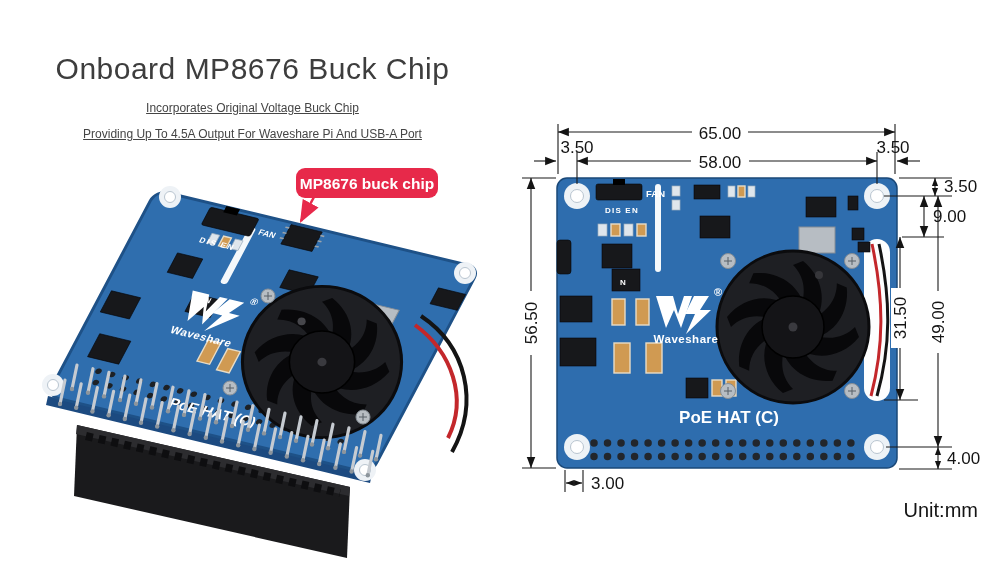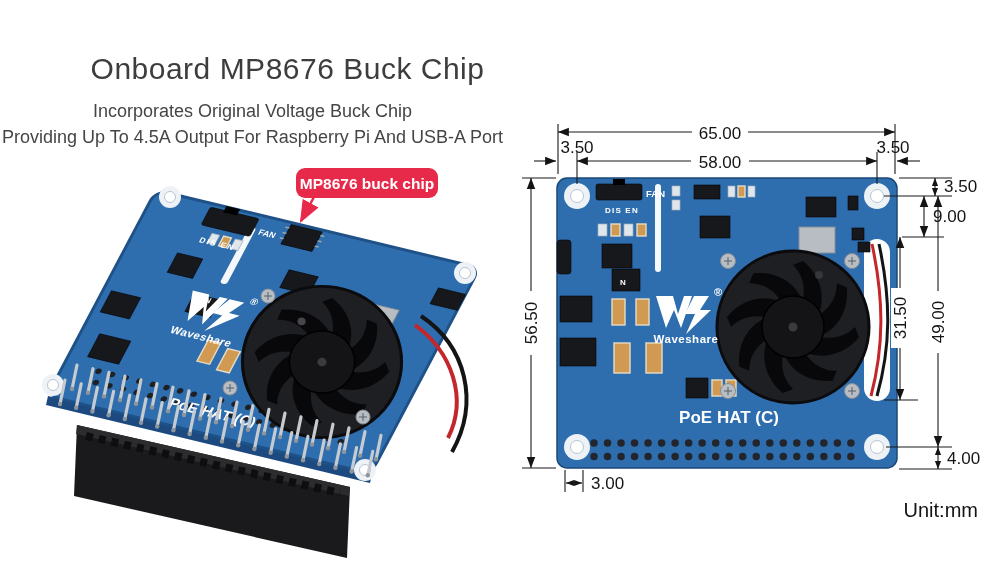--- a/index.html
+++ b/index.html
@@ -1,42 +1,42 @@
 <!DOCTYPE html>
 <html><head>
 <meta charset="utf-8">
 <style>
   html,body{margin:0;padding:0;background:#fff;}
   #page{position:relative;width:1000px;height:586px;background:#ffffff;overflow:hidden;
         font-family:"Liberation Sans",sans-serif;}
   .panel-title{position:absolute;text-align:center;font-size:30px;color:#3d3d3d;letter-spacing:.5px;}
-  #left-title{left:12px;top:52px;width:505px;padding-left:23px;}
+  #left-title{left:0;top:52px;width:505px;}
   #right-title{left:505px;top:52px;width:450px;}
-  .subtitle{position:absolute;left:0;width:505px;text-align:center;font-size:18px;color:#454545;}
+  .subtitle{position:absolute;left:0;width:505px;text-align:center;font-size:12px;color:#454545;text-decoration:underline;}
   #sub1{top:101px;} #sub2{top:127px;}
   svg{position:absolute;}
   svg text{font-family:"Liberation Sans",sans-serif;}
   .ext,.dim-line{stroke:#1a1a1a;stroke-width:1.1;fill:none;}
   .dim-text{font-size:17px;fill:#141414;}
   .silk{fill:#ffffff;font-weight:bold;}
   .chip{fill:#17181b;stroke:#05060a;stroke-width:.6;}
   .pinstub{stroke:#9aa4ad;stroke-width:1.6;}
   .cap{fill:#d09a52;stroke:#e8dcc6;stroke-width:1.4;}
   .silver{fill:#b7bdc3;stroke:#868e96;stroke-width:1;}
   .tiny{fill:#dfe6ec;stroke:#9fb0bf;stroke-width:.7;}
   .gap{fill:#ffffff;}
 </style>
 </head>
 <body>
 
 <div id="page">
 
   <div id="left-title" class="panel-title">Onboard MP8676 Buck Chip</div>
   <div id="sub1" class="subtitle">Incorporates Original Voltage Buck Chip</div>
-  <div id="sub2" class="subtitle">Providing Up To 4.5A Output For Raspberry Pi And USB-A Port</div>
+  <div id="sub2" class="subtitle">Providing Up To 4.5A Output For Waveshare Pi And USB-A Port</div>
 
   <svg style="left:0;top:150px;" width="505" height="436" viewBox="0 150 505 436">
     <defs>
       <marker id="arrRed" viewBox="0 0 10 8" markerWidth="9" markerHeight="8" refX="9" refY="4" orient="auto">
         <path d="M0,0 L10,4 L0,8 Z" fill="#e7294a"></path>
       </marker>
       <g id="wsmark">
         <path d="M-30,-16 L-20,16 L-12,-2 L-5,16 L6,-16 L-2,-16 L-8,2 L-13,-16 Z" fill="#fff"></path>
         <path d="M8,-16 L23,-16 L14,-2 L25,-2 L0,22 L9,2 L-1,2 Z" fill="#fff"></path>
       </g>

